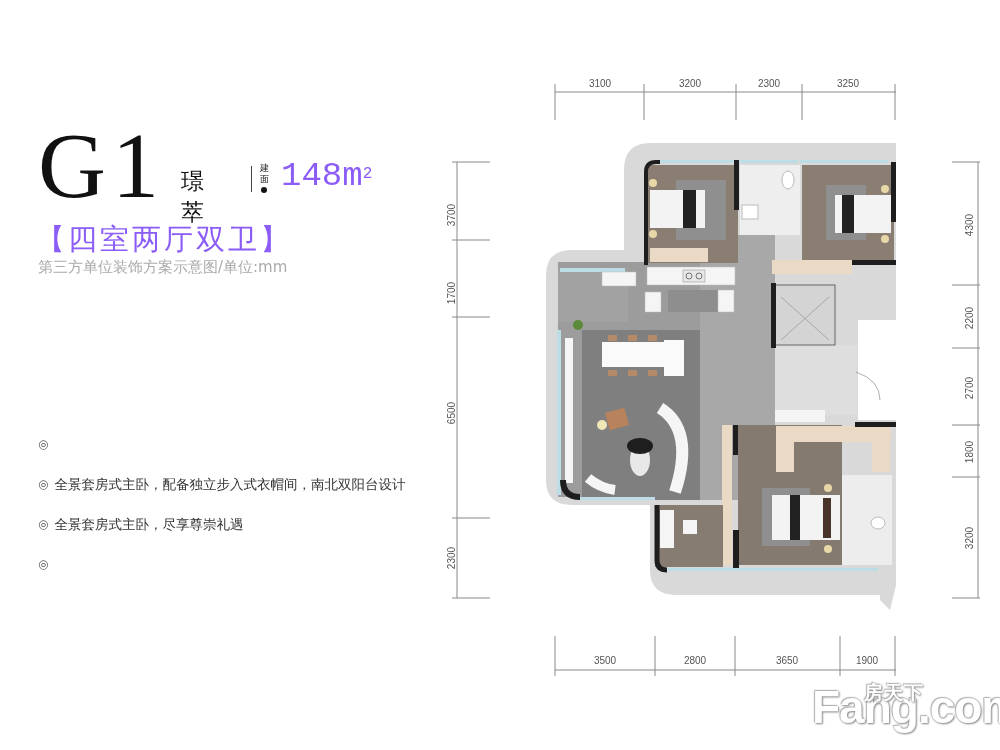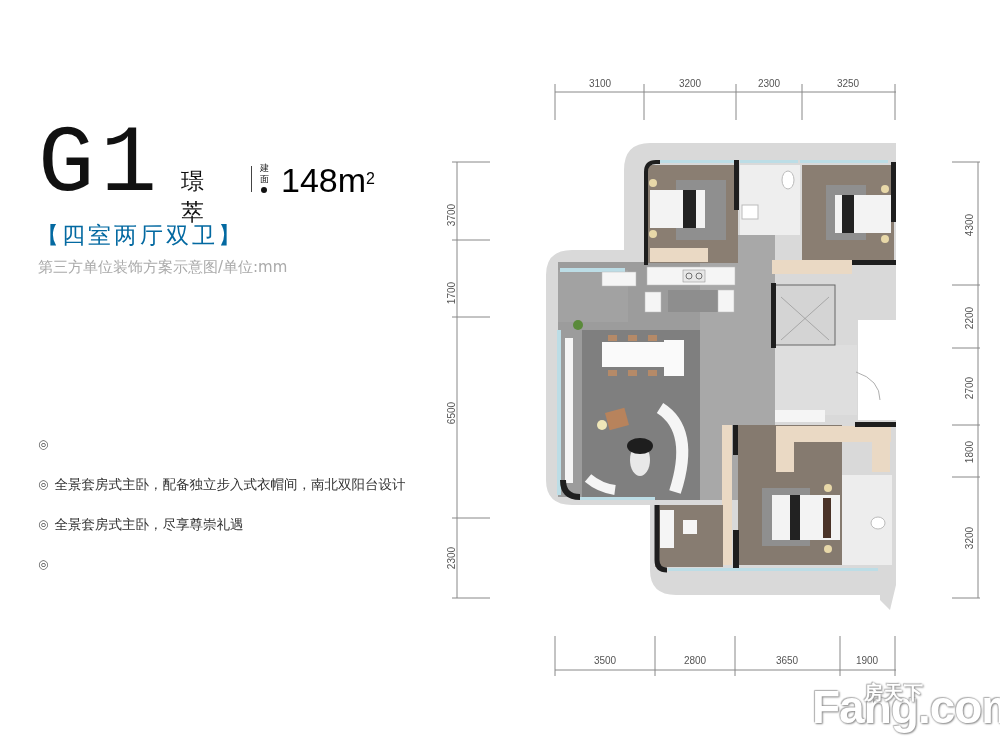--- a/index.html
+++ b/index.html
@@ -1,26 +1,26 @@
 <!DOCTYPE html>
 <html><head>
 <meta charset="utf-8">
 <style>
   html, body { margin: 0; padding: 0; }
   body { width: 1000px; height: 750px; background: #ffffff; position: relative; overflow: hidden;
          font-family: "DejaVu Sans", "Liberation Sans", sans-serif; color: #1a1a1a; }
   .title-block { position: absolute; left: 38px; top: 118px; }
-  .model { position: absolute; left: 0; top: 0; font-family: Liberation Mono, monospace; font-size: 94px; line-height: 94px; font-weight: 400; letter-spacing: 6px; color: #111; }
+  .model { position: absolute; left: 0; top: 0; font-family: Liberation Serif, serif; font-size: 94px; line-height: 94px; font-weight: 400; letter-spacing: 6px; color: #111; }
   .name { position: absolute; left: 143px; top: 48px; font-size: 23px; color: #111; letter-spacing: 3px; }
   .sep { position: absolute; left: 213px; top: 48px; width: 1px; height: 26px; background: #444; }
   .area-label { position: absolute; left: 222px; top: 45px; font-size: 9px; line-height: 11px; color: #111; width: 12px; }
   .area-label .dot { display:inline-block; width:6px; height:6px; border-radius:50%; background:#111; margin-left:1px; }
-  .area { position: absolute; left: 243px; top: 40px; font-family: Liberation Sans, sans-serif; font-size: 34px; line-height: 45px; color: #000000; }
+  .area { position: absolute; left: 243px; top: 40px; font-family: Liberation Mono, monospace; font-size: 34px; line-height: 36px; color: #8b5cf6; }
   .area sup { font-size: 16px; vertical-align: top; position: relative; top: -2px; }
-  .layout { position: absolute; left: 36px; top: 220px; font-size: 23px; color: #0369a1; letter-spacing: 3px; }
+  .layout { position: absolute; left: 36px; top: 220px; font-size: 29px; color: #8b5cf6; letter-spacing: 3px; }
   .note { position: absolute; left: 38px; top: 258px; font-size: 15px; color: #aaa; }
   .features { position: absolute; left: 38px; top: 436px; margin: 0; padding: 0; list-style: none; }
   .features li { height: 40px; font-size: 13.5px; color: #333; line-height: 16px; display: flex; align-items: flex-start; }
   .features .bullet { font-size: 12px; margin-right: 6px; color: #555; }
   .plan { position: absolute; left: 0; top: 0; }
   .dim { font-family: "Liberation Sans", sans-serif; font-size: 10px; fill: #555; }
   .watermark { position: absolute; left: 812px; top: 680px; font-family: "Liberation Sans", sans-serif; font-weight: bold; font-size: 46px; color: #fff;
      text-shadow: 0 0 2px #999, 1px 1px 2px #888, -1px -1px 1px #bbb; letter-spacing: -1px; }
   .watermark .cn { position: absolute; left: 52px; top: 0px; font-size: 19px; letter-spacing: 1px; }
 </style>

